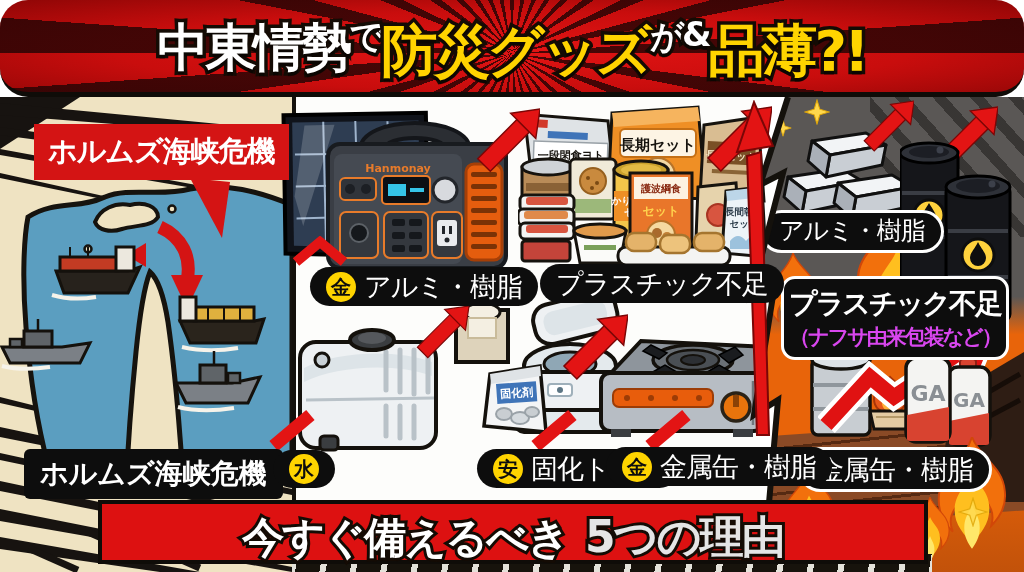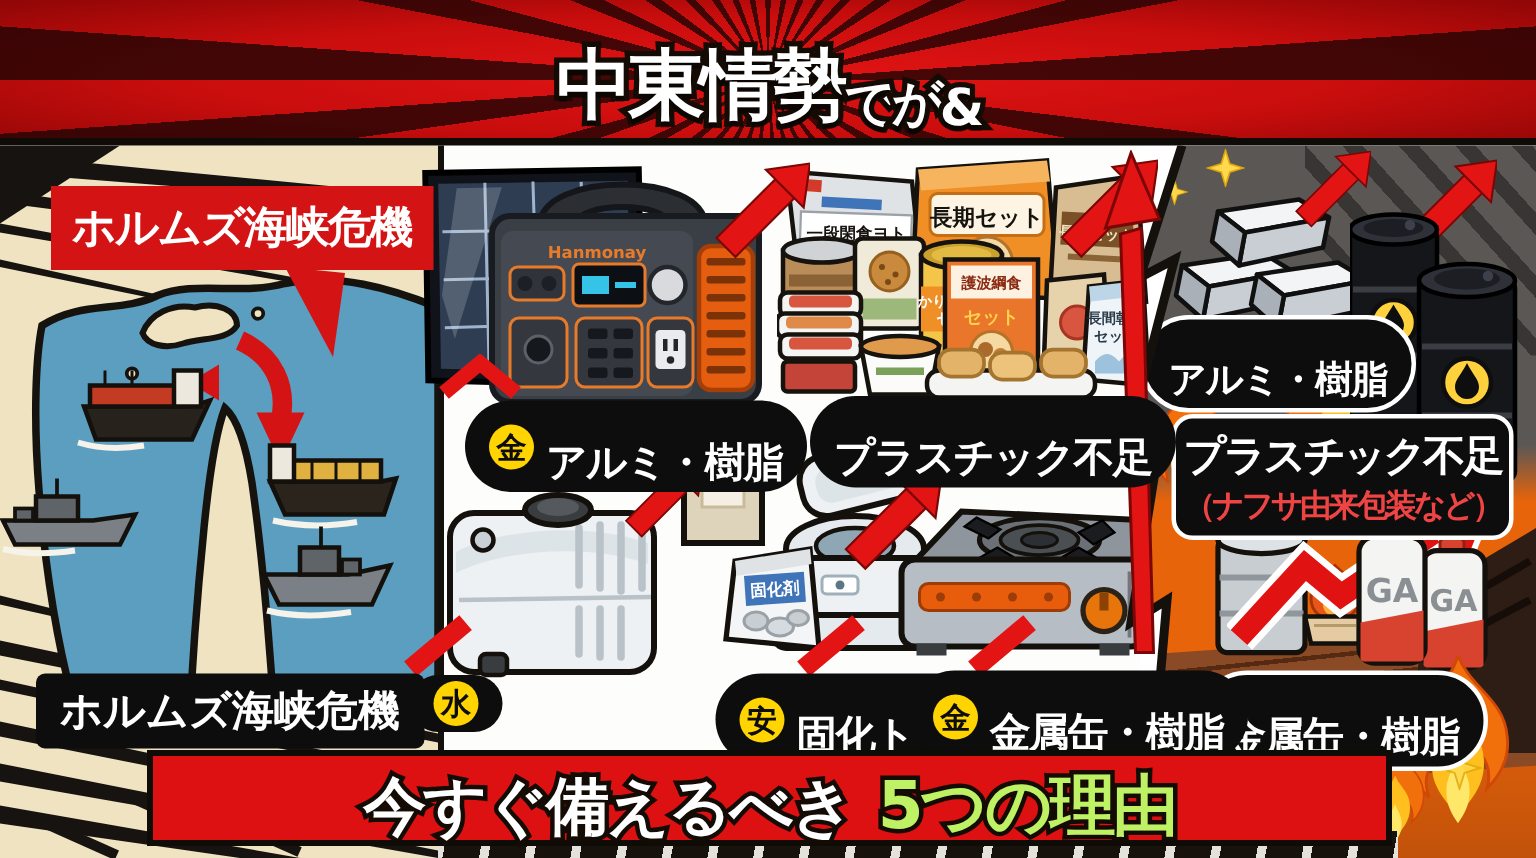--- a/index.html
+++ b/index.html
@@ -7,72 +7,72 @@
   #stage { position:relative; width:1024px; height:572px; overflow:hidden; background:#fff; }
   .abs { position:absolute; }
 
   
   #top-banner{
     left:0; top:0; width:1024px; height:97px;
     background:
       repeating-conic-gradient(from -90deg at 50% 58%, rgba(36,4,4,.82) 0deg 4deg, rgba(36,4,4,0) 4deg 11deg),
       radial-gradient(ellipse at 50% 55%, #e21414 0%, #c90d0d 55%, #8f0606 100%);
     border-bottom:5px solid #0f0c08;
-    display:flex; align-items:flex-end; justify-content:center;
-    padding-top:14px; white-space:nowrap;
+    display:flex; align-items:flex-start; justify-content:center;
+    padding-top:14px; white-space:nowrap;border-radius:28px;
   }
   .seg { font-weight:900; letter-spacing:-3px;
          -webkit-text-stroke:7px #140b04; paint-order:stroke fill;
          text-shadow:0 4px 0 rgba(0,0,0,.45); }
   .seg-white   { color:#fff;    font-size:51px; }
   .seg-white-sm{ color:#fff;    font-size:34px; }
   .seg-yellow  { color:#ffd400; font-size:56px; }
 
   
   #bottom-banner{
     left:98px; top:500px; width:830px; height:64px;
     background:#dd1111; border:4px solid #0f0c08;
     display:flex; align-items:baseline; justify-content:center;
     padding-top:4px; white-space:nowrap; z-index:40;gap:17px;
   }
   .bseg { font-weight:900; letter-spacing:-2px;
           -webkit-text-stroke:6px #140b04; paint-order:stroke fill; }
   .bseg-white { color:#fff;    font-size:42px; }
-  .bseg-yellow{ color:#bef264; font-size:44px; }
+  .bseg-yellow{ color:#e5e5e5; font-size:44px; }
 
   
   #left-panel { left:0; top:97px; width:292px; height:475px; background:#efe3c2; }
   #mid-panel  { left:292px; top:97px; width:468px; height:475px; background:#fdfdfb; border-left:4px solid #14110c; }
   #right-panel{
     left:740px; top:97px; width:284px; height:475px;
     background:linear-gradient(180deg,#5a5755 0%,#5a5755 42%,#e8640a 50%,#e8640a 74%,#c2520a 100%);
     clip-path:polygon(16.9% 0%, 7% 18.5%, 15.1% 16.4%, 3.9% 42%, 12.3% 39%, 4.9% 67%, 13.4% 64%, 8.1% 100%, 100% 100%, 100% 0%);
   }
   #rp-stripes{ left:130px; top:0; width:154px; height:140px;
     background:repeating-linear-gradient(48deg, rgba(28,26,24,.55) 0 10px, transparent 10px 28px); }
   #rp-wood{ left:30px; top:330px; width:260px; height:92px; transform:rotate(-4deg);
     background:#8a4a26;
     background-image:repeating-linear-gradient(178deg, transparent 0 12px, rgba(58,24,7,.65) 12px 15px); }
 
   
   .pill{ display:inline-flex; align-items:center; gap:8px;
          background:#0d0d0d; border-radius:999px; padding:4px 16px; z-index:30; }
   .pill.bordered{ border:3px solid #fff; }
-  .pill-text{ color:#fff; font-weight:700; font-size:27px; letter-spacing:-1px; line-height:1.15;margin-top:22px; }
+  .pill-text{ color:#fff; font-weight:400; font-size:27px; letter-spacing:-1px; line-height:1.15; }
   .badge{ width:30px; height:30px; border-radius:50%; background:#ffd400;
           color:#0d0d0d; font-weight:900; font-size:20px; line-height:30px;
           text-align:center; flex:0 0 30px; }
   #map-bubble{ left:34px; top:124px; background:#d41414; color:#fff;
                font-weight:900; font-size:29px; padding:8px 14px; letter-spacing:-1px; z-index:22; }
   #map-bottom-label{ left:24px; top:449px; background:#0d0d0d; color:#fff;
                font-weight:900; font-size:28px; padding:6px 16px; border-radius:6px; z-index:22; }
   #rp-plastic-box{ left:41px; top:179px; width:228px; background:#0d0d0d; border:3px solid #fff;
                border-radius:14px; padding:6px 4px; text-align:center; z-index:30; }
   #rp-plastic-box .l1{ color:#fff; font-weight:900; font-size:28px; letter-spacing:-2px; }
-  #rp-plastic-box .l2{ color:#ef4444; font-weight:900; font-size:21px; letter-spacing:-2px; }
+  #rp-plastic-box .l2{ color:#d946ef; font-weight:900; font-size:21px; letter-spacing:-2px; }
 
   .tail{ width:48px; height:13px; background:#e31414; transform:rotate(-40deg); z-index:12; }
 
   #dark-strip{ left:292px; top:554px; width:640px; height:18px; background:#17130c;
     background-image:repeating-linear-gradient(100deg, rgba(250,248,240,.9) 0 6px, transparent 6px 30px); z-index:35; }
 
   svg text { font-family:"DejaVu Sans", sans-serif; }
 </style>
 </head>
 <body>
@@ -588,22 +588,24 @@
   <svg class="abs" style="left:735px;top:100px;z-index:14" width="46" height="345" viewBox="0 0 46 345">
     <polygon points="22,335 34,335 26,52 12,56" fill="#e31414" stroke="#7a0606" stroke-width="2"></polygon>
     <polygon points="19,2 2,52 38,46" fill="#e31414" stroke="#7a0606" stroke-width="2"></polygon>
   </svg>
 
   <div class="abs" id="dark-strip"></div>
 
   <div class="abs" id="top-banner">
     <span class="seg seg-white">中東情勢</span>
     <span class="seg seg-white-sm">で</span>
+    <span class="seg seg-yellow">防災グッズ</span>
     <span class="seg seg-white-sm">が</span>
     <span class="seg seg-white-sm">&amp;</span>
+    <span class="seg seg-yellow">品薄?!</span>
   </div>
 
   <div class="abs" id="bottom-banner">
     <span class="bseg bseg-white">今すぐ備えるべき</span>
     <span class="bseg bseg-yellow">5つの理由</span>
   </div>
 
 </div>
 
 </body></html>

